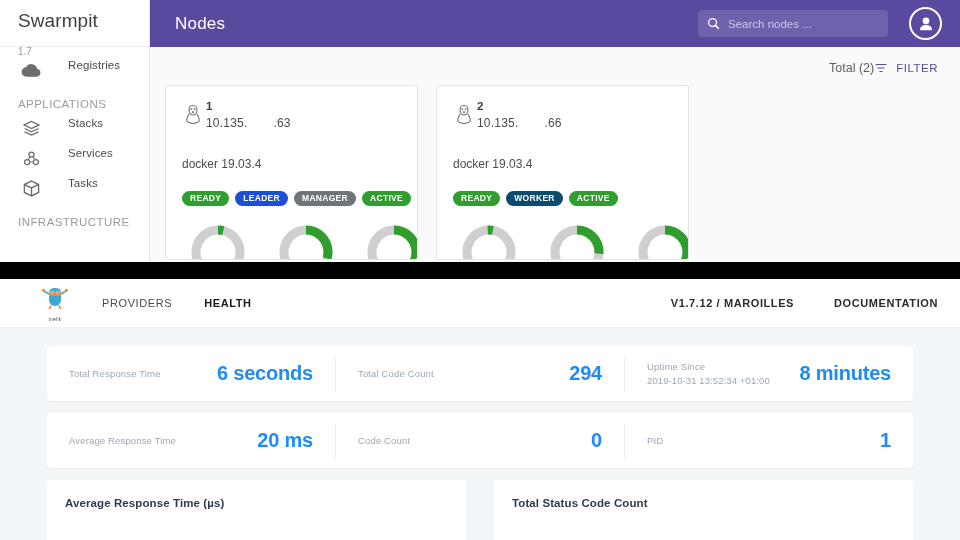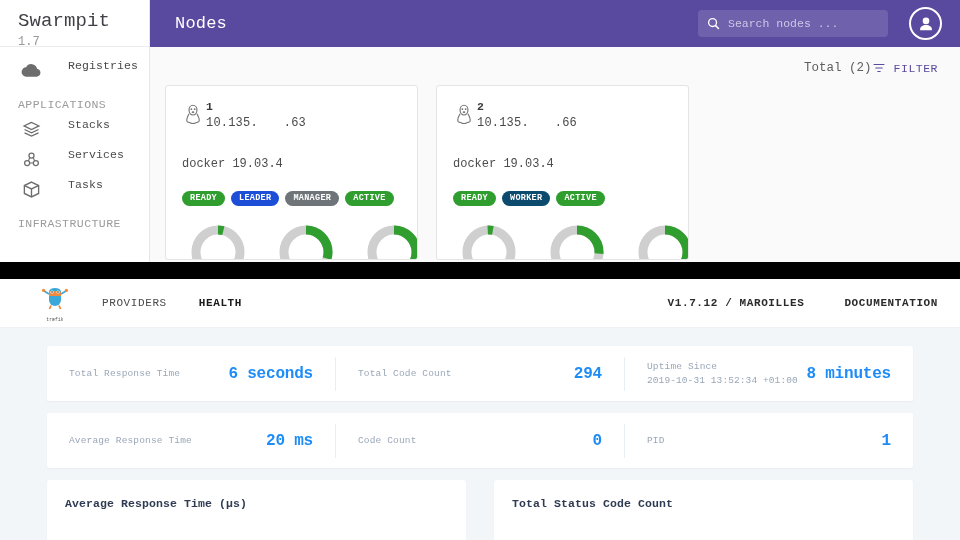--- a/index.html
+++ b/index.html
@@ -2,32 +2,32 @@
 <html><head>
 <meta charset="utf-8">
 <style>
   * { box-sizing: border-box; margin: 0; padding: 0; }
   html, body {
     width: 960px; height: 540px;
     font-family: "Liberation Sans", sans-serif;
     background: #ffffff;
     overflow: hidden;
   }
-  #root { position: relative; width: 960px; height: 536px; font-family: Liberation Mono, monospace; }
+  #root { position: relative; width: 960px; height: 536px; }
 
   
   .swarmpit { position: absolute; left:0; top:0; width:960px; height:262px; background:#fafafa; overflow:hidden; }
 
   .sp-sidebar {
     position:absolute; left:0; top:0; width:150px; height:262px;
     background:#ffffff; border-right:1px solid #e6e6e6;
   }
   .sp-brand { padding:10px 0 0 18px; height:47px; border-bottom:1px solid #ececec; }
   .sp-brand-title { font-size:19px; color:#3f3f46; letter-spacing:.1px; line-height:22px; }
-  .sp-brand-ver { font-size:12px; color:#9a9a9a; margin-top:3px; }
+  .sp-brand-ver { font-size:10px; color:#9a9a9a; margin-top:14px; }
 
   .sp-nav { padding-top:12px; }
   .sp-navitem { display:flex; height:30px; padding-left:18px; cursor:pointer; }
   .sp-navicon { width:26px; height:22px; display:flex; align-items:center; justify-content:center; color:#6d6d6d; flex:0 0 26px; }
   .sp-navlabel { font-size:11.5px; color:#4a4a4a; margin-left:24px; letter-spacing:.1px; }
   .sp-section { font-size:11.5px; color:#9b9b9b; letter-spacing:.45px; padding:9px 0 7px 18px; }
 
   .sp-topbar {
     position:absolute; left:150px; top:0; width:810px; height:47px;
     background:#5a4a9f; display:flex; align-items:center;
@@ -90,21 +90,21 @@
 
   .tf-body { padding:18px 47px 0 47px; }
   .tf-statcard {
     background:#fff; border-radius:3px; height:55px; display:flex; align-items:center;
     box-shadow:0 1px 2px rgba(20,40,80,.05); margin-bottom:12px;
   }
   .tf-stat { flex:1; display:flex; align-items:center; height:34px; padding:0 22px; position:relative; }
   .tf-stat + .tf-stat { border-left:1px solid #e9eef4; }
   .tf-stat-label { font-size:9.5px; color:#9aa7b8; letter-spacing:.15px; line-height:12px; }
   .tf-stat-sub { font-size:9.5px; color:#9aa7b8; letter-spacing:.1px; line-height:12px; margin-top:2px; }
-  .tf-stat-value { margin-left:auto; color:#1d8cf8; font-size:16px; font-weight:bold; letter-spacing:-.2px; }
+  .tf-stat-value { margin-left:auto; color:#1d8cf8; font-size:20px; font-weight:bold; letter-spacing:-.2px; }
 
   .tf-charts { display:flex; gap:28px; margin-top:10px; }
   .tf-chartcard {
     flex:1; background:#fff; border-radius:3px; height:62px; padding:17px 18px 0 18px;
     box-shadow:0 1px 2px rgba(20,40,80,.05);
   }
   .tf-chart-title { font-size:11.5px; color:#2f3b52; font-weight:bold; letter-spacing:.1px; }
 </style>
 </head>
 <body>

